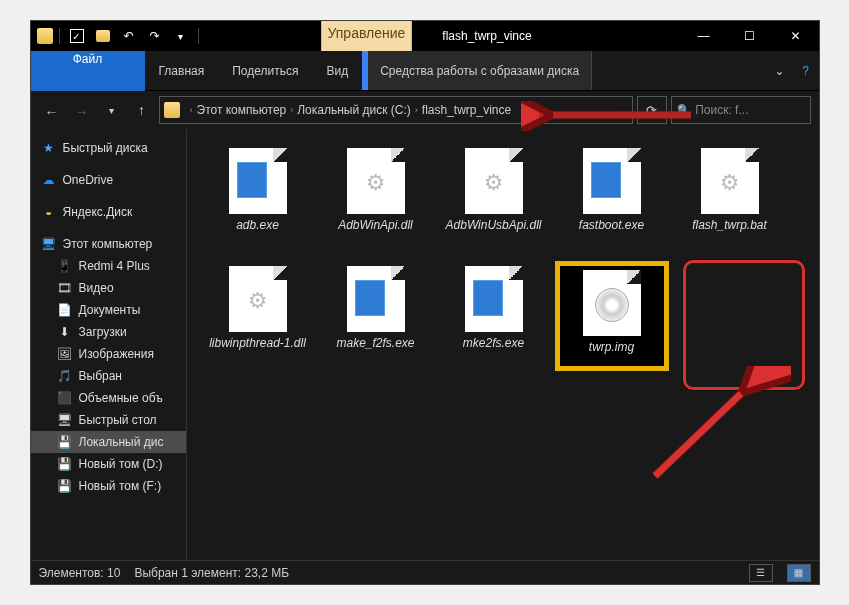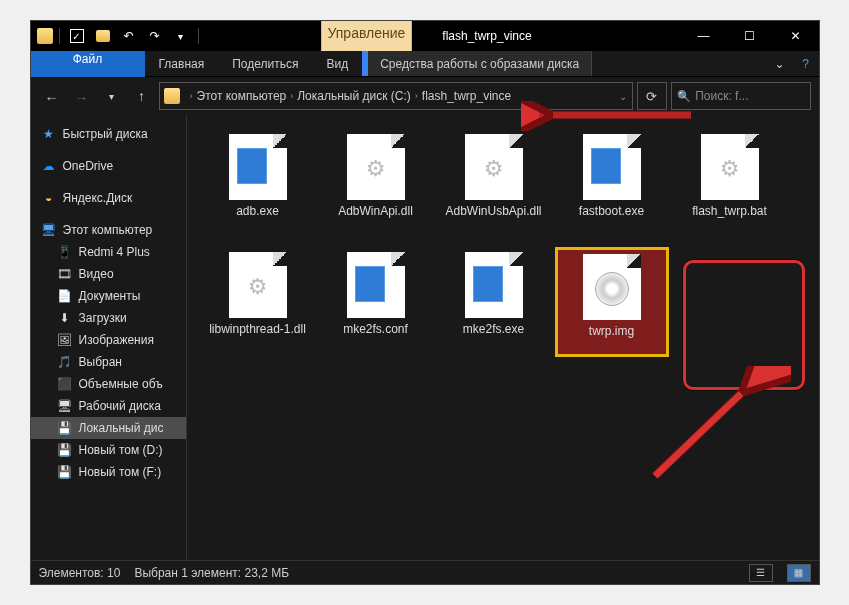--- a/index.html
+++ b/index.html
@@ -13,21 +13,21 @@
 .titlebar .qat .sep { width: 1px; height: 16px; background: #444; margin: 0 2px; }
 .titlebar .qat .btn { width: 22px; height: 22px; display:flex;align-items:center;justify-content:center; color:#fff; }
 .titlebar .qat .checkbox { width:14px;height:14px;border:1px solid #fff;display:flex;align-items:center;justify-content:center;font-size:10px; }
 .titlebar .manage-tab { margin-left: 120px; background:#f5daa5; color:#5a4a18; padding:4px 6px 0 6px; height:30px; display:flex;flex-direction:column;align-items:center;justify-content:flex-start;font-size:11px;border-left:1px solid #d6ba77;border-right:1px solid #d6ba77;}
 .titlebar .manage-tab .top { font-size:14px; height:14px; }
 .titlebar .wintitle { margin-left: 30px; flex:1; }
 .titlebar .controls { display:flex; }
 .titlebar .controls .wbtn { width:46px;height:30px;display:flex;align-items:center;justify-content:center;color:#fff; }
 
 
-.ribbon { height: 26px; background:#191919; display:flex;align-items:stretch; color:#ccc; font-size:12px; border-bottom:1px solid #000;}
+.ribbon { height: 40px; background:#191919; display:flex;align-items:stretch; color:#ccc; font-size:12px; border-bottom:1px solid #000;}
 .ribbon .file { background:#1a6bcc; color:#fff; padding:0 18px; display:flex;align-items:center; }
 .ribbon .tab { padding:0 14px; display:flex;align-items:center; }
 .ribbon .disktools { background:#2a2a2a; padding:0 12px; display:flex;align-items:center; border-left:6px solid #3b82f6;border-right:1px solid #444;}
 .ribbon .spacer { flex:1; }
 .ribbon .chev { width:26px;display:flex;align-items:center;justify-content:center; }
 .ribbon .help { width:26px;display:flex;align-items:center;justify-content:center;color:#3ca0e7; }
 
 
 .addr-row { height: 38px; background:#191919; display:flex;align-items:center; padding:4px 8px; gap:4px; color:#ccc; }
 .addr-row .navbtn { width:26px;height:26px;display:flex;align-items:center;justify-content:center;color:#ccc;font-size:14px; }
@@ -46,27 +46,27 @@
 .sidebar { width:156px; background:#191919; color:#ddd; font-size:12px; padding:8px 0; overflow-y:auto; border-right:1px solid #333;}
 .sidebar .item { display:flex;align-items:center; height:22px; padding-left:10px; gap:6px;}
 .sidebar .item.sub { padding-left:26px; }
 .sidebar .item .ico { width:16px;height:16px;display:flex;align-items:center;justify-content:center;font-size:12px; }
 .sidebar .spacer { height:10px; }
 .sidebar .item.sel { background:#4d4d4d; }
 
 
 .files { flex:1; background:#191919; padding:14px; display:flex; flex-wrap:wrap; align-content:flex-start; gap:8px 4px; }
 .file { width:114px; height:110px; display:flex; flex-direction:column; align-items:center; justify-content:flex-start; color:#ddd; font-size:12px; text-align:center; padding:4px; border:1px solid transparent;}
-.file.sel { background:#7f1d1d; border:3px solid #eab308; }
+.file.sel { background:#000000; border:5px solid #eab308; }
 .file .thumb { width:58px;height:66px; background:#fff; margin-bottom:4px; position:relative; }
 .file .thumb::after { content:""; position:absolute; top:0; right:0; width:14px;height:14px; background:linear-gradient(135deg,#ddd 50%,#191919 50%); }
 .file .thumb .inner-blue { position:absolute; left:8px; top:14px; width:30px; height:36px; background:#2e7cd6; border:1px solid #5a9ee8;}
 .file .thumb .inner-gear { position:absolute; left:14px; top:20px; width:30px;height:30px; color:#bbb; font-size:22px; display:flex;align-items:center;justify-content:center;}
 .file .thumb .inner-disc { position:absolute; left:12px; top:18px; width:34px;height:34px; border-radius:50%; background:radial-gradient(circle,#fff 20%,#ccc 40%,#eee 70%); border:1px solid #aaa;}
-.file .label { line-height:14px; word-break:break-all; }
+.file .label { line-height:14px; word-break:break-all;font-style:italic; }
 
 
 .status { height:24px; background:#191919; border-top:1px solid #333; color:#ccc; display:flex;align-items:center; padding:0 8px; font-size:12px; gap:14px;}
 .status .spacer { flex:1; }
 .status .vbtn { width:24px;height:18px;border:1px solid #555;display:flex;align-items:center;justify-content:center;font-size:10px;}
 
 
 .arrow { position:absolute; pointer-events:none; }
 .highlight-box { position:absolute; border:3px solid #d93030; border-radius:10px; pointer-events:none; box-shadow:0 0 0 1px rgba(0,0,0,.4);}
 </style>
@@ -179,21 +179,21 @@
           <div class="item sub">
             <span class="ico">🎵</span>
             <span>Выбран</span>
           </div>
           <div class="item sub">
             <span class="ico">⬛</span>
             <span>Объемные объ</span>
           </div>
           <div class="item sub">
             <span class="ico">🖥</span>
-            <span>Рабочий диска</span>
+            <span>Быстрый стол</span>
           </div>
           <div class="item sub sel">
             <span class="ico">💾</span>
             <span>Локальный дис</span>
           </div>
           <div class="item sub">
             <span class="ico">💾</span>
             <span>Новый том (D:)</span>
           </div>
           <div class="item sub">
@@ -237,21 +237,21 @@
         <div class="file">
           <div class="thumb">
             <div class="inner-gear">⚙</div>
           </div>
           <div class="label">libwinpthread-1.dll</div>
         </div>
         <div class="file">
           <div class="thumb">
             <div class="inner-blue"></div>
           </div>
-          <div class="label">mke2fs.conf</div>
+          <div class="label">make_f2fs.exe</div>
         </div>
         <div class="file">
           <div class="thumb">
             <div class="inner-blue"></div>
           </div>
           <div class="label">mke2fs.exe</div>
         </div>
         <div class="file sel">
           <div class="thumb">
             <div class="inner-disc"></div>

